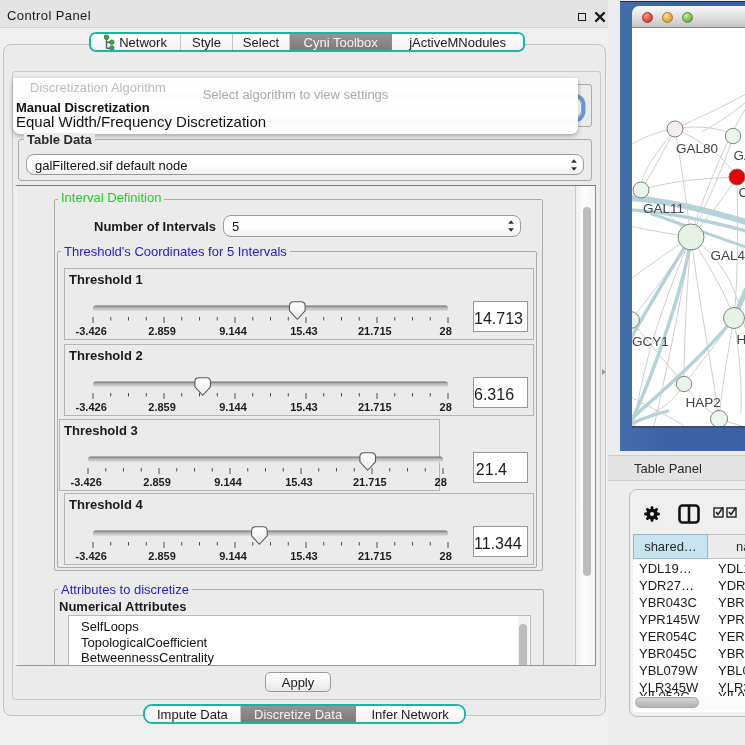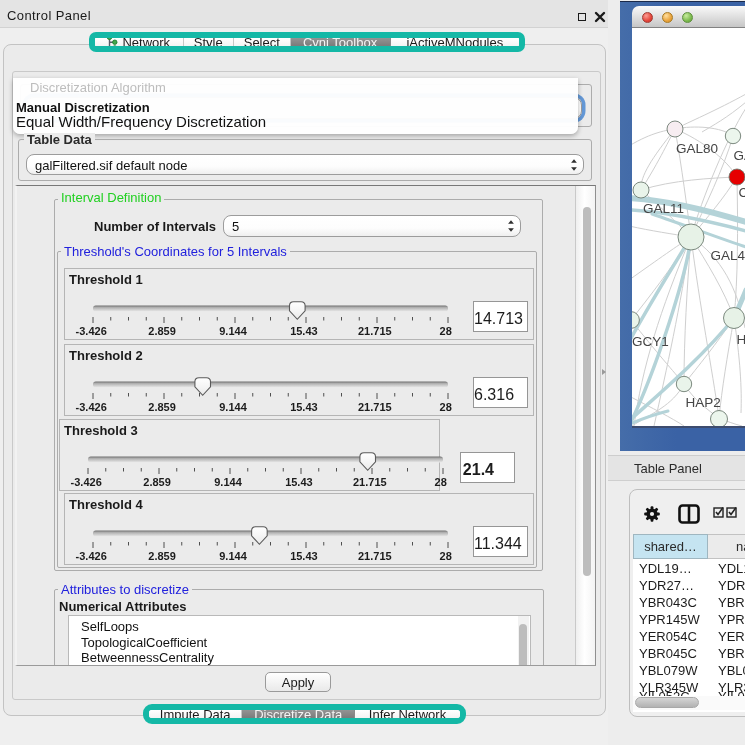--- a/index.html
+++ b/index.html
@@ -5,21 +5,21 @@
 html,body { width:745px; height:745px; }
 #root { position:relative; width:745px; height:745px; background:#EDEDED;
   font-family:"Liberation Sans", sans-serif; overflow:hidden; }
 .abs { position:absolute; }
 .grouplbl { position:absolute; font-size:13px; background:#EBEBEB; padding:0 3px; line-height:13px; }
 .groupbox { position:absolute; border:1px solid #ACACAC; border-radius:3px; }
 .combo { position:absolute; border:1px solid #9C9C9C; border-radius:8px;
   background:linear-gradient(#FFFFFF,#FDFDFD 60%,#EFEFEF); }
 .combo .txt { position:absolute; left:8px; top:50%; transform:translateY(-50%);
   font-size:13px; color:#111; white-space:nowrap; }
-.tabbar { position:absolute; display:flex; border:6px solid #14b8a6; border-radius:7px;
+.tabbar { position:absolute; display:flex; border:2px solid #14b8a6; border-radius:7px;
   background:#FDFDFD; overflow:hidden; }
 .tabseg { font-size:13px; color:#1a1a1a; display:flex; align-items:center;
   justify-content:center; border-right:1px solid #C6C6C6;
   background:linear-gradient(#FFFFFF,#F3F3F3); }
 .tabseg:last-child { border-right:none; }
 .tabseg.sel { background:linear-gradient(#949494,#7B7B7B); color:#F4F4F4; border-right-color:#8a8a8a; }
 .vfield { position:absolute; background:#FFFFFF; border:1px solid #969696;
   font-size:16px; color:#1c1c1c; text-align:right; padding-right:20px; }
 .blk { position:absolute; left:62px; width:470px; height:72px; border:1px solid #B5B5B5; }
 .blklbl { position:absolute; left:4px; top:3px; font-size:13px; font-weight:bold; color:#1a1a1a; }
@@ -44,20 +44,21 @@
         </svg>Network</div>
 <div class="tabseg" style="width:52px;">Style</div>
 <div class="tabseg" style="width:58px;">Select</div>
 <div class="tabseg sel" style="width:103px;">Cyni Toolbox</div>
 <div class="tabseg" style="width:132px;">jActiveMNodules</div>
 </div>
 <div class="groupbox" style="left:20px;top:84px;width:572px;height:43px;"></div>
 <div class="combo" style="left:26px;top:97px;width:556px;height:22px;box-shadow:0 0 0 3.5px rgba(100,152,214,1);"></div>
 <div class="abs" style="left:13px;top:78px;width:565px;height:56px;background:rgba(254,254,254,0.97);border-radius:0 0 7px 7px;box-shadow:0 2px 5px rgba(0,0,0,0.3);"></div>
 <div class="abs" style="left:30px;top:80px;font-size:13px;color:#BDBDBD;">Discretization Algorithm</div>
+<div class="abs" style="left:13px;top:87px;width:565px;text-align:center;font-size:13px;color:#ABABAB;">Select algorithm to view settings</div>
 <div class="abs" style="left:16px;top:100px;font-size:13px;font-weight:bold;color:#111;">Manual Discretization</div>
 <div class="abs" style="left:16px;top:113px;font-size:15px;color:#111;">Equal Width/Frequency Discretization</div>
 <div class="groupbox" style="left:18px;top:139px;width:574px;height:42px;"></div>
 <div class="grouplbl" style="left:24px;top:133px;color:#2b2b2b;font-weight:bold;">Table Data</div>
 <div class="combo" style="left:26px;top:154px;width:558px;height:21px;">
       <div class="txt">galFiltered.sif default node</div>
       <svg style="position:absolute;right:6px;top:4px" width="6" height="12" viewBox="0 0 6 12">
         <path d="M3,0.2 L5.9,3.8 L0.1,3.8 Z" fill="#2E2E2E"></path>
         <path d="M3,11.8 L5.9,8.2 L0.1,8.2 Z" fill="#2E2E2E"></path>
       </svg>
@@ -214,21 +215,21 @@
           <text x="97.1" y="65.5" text-anchor="middle" font-size="11" font-weight="bold" fill="#1c1c1c">2.859</text>
           <text x="168.0" y="65.5" text-anchor="middle" font-size="11" font-weight="bold" fill="#1c1c1c">9.144</text>
           <text x="238.9" y="65.5" text-anchor="middle" font-size="11" font-weight="bold" fill="#1c1c1c">15.43</text>
           <text x="309.8" y="65.5" text-anchor="middle" font-size="11" font-weight="bold" fill="#1c1c1c">21.715</text>
           <text x="380.7" y="65.5" text-anchor="middle" font-size="11" font-weight="bold" fill="#1c1c1c">28</text>
 <g transform="translate(299.2,32)">
             <path d="M0.7,4.8 Q0.7,0.7 4.8,0.7 L12.2,0.7 Q16.3,0.7 16.3,4.8 L16.3,9.8 L8.5,18.3 L0.7,9.8 Z" fill="url(#tg)" stroke="#5A5A5A" stroke-width="1.1"></path>
           </g>
 </svg>
 </div>
-<div class="vfield" style="left:443px;top:266px;width:55px;height:31px;line-height:33px;font-weight:bold;">21.4</div>
+<div class="vfield" style="left:456px;top:266px;width:55px;height:31px;line-height:33px;">21.4</div>
 <div class="blk" style="top:307px;left:47px;width:470px;">
 <div class="blklbl">Threshold 4</div>
 <svg width="468" height="70" viewBox="0 0 468 70" style="position:absolute;left:0;top:0">
 <defs>
             <linearGradient id="tg" x1="0" y1="0" x2="0" y2="1">
               <stop offset="0" stop-color="#FFFFFF"></stop>
               <stop offset="0.55" stop-color="#F4F4F4"></stop>
               <stop offset="1" stop-color="#E9E9E9"></stop>
             </linearGradient>
             <linearGradient id="trk" x1="0" y1="0" x2="0" y2="1">

